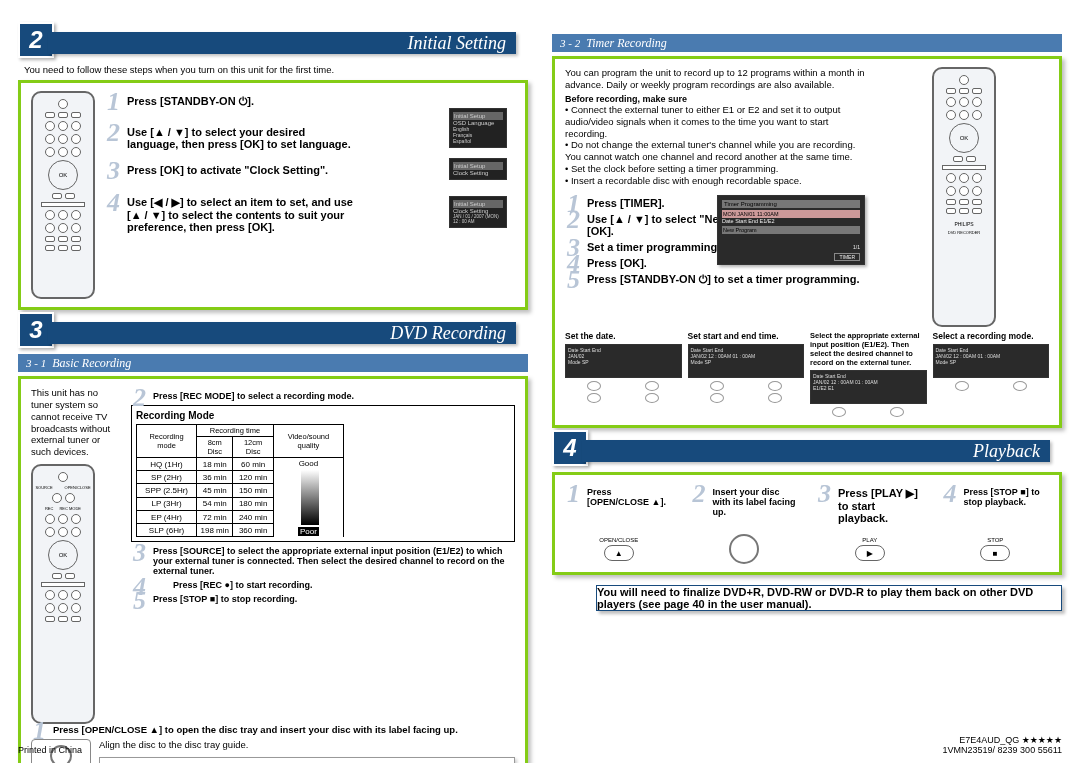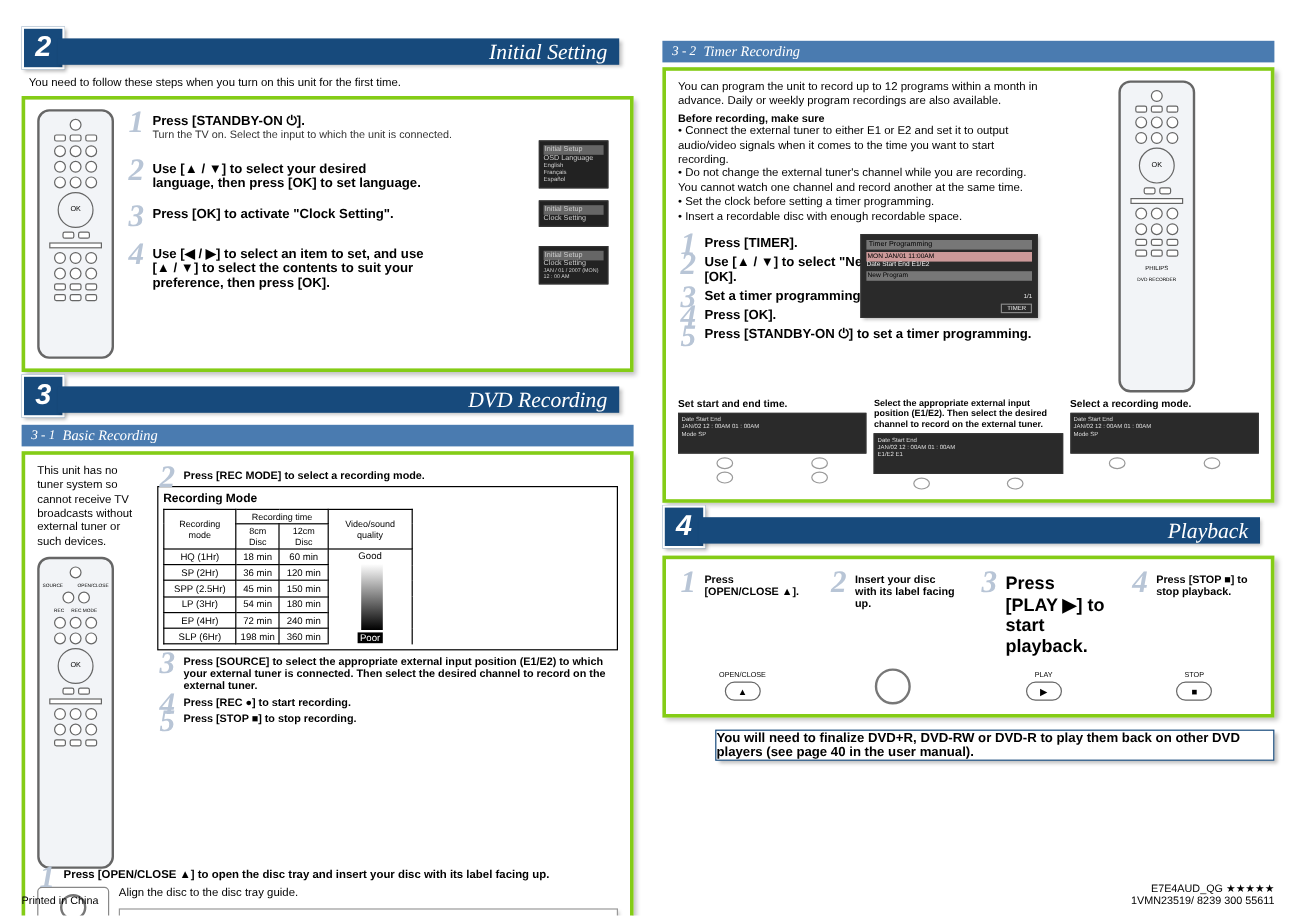--- a/index.html
+++ b/index.html
@@ -134,21 +134,20 @@
               <div class="btn"></div>
               <div class="btn"></div>
               <div class="btn"></div>
             </div>
         </div>
       </div>
       <div style="flex:1;">
         <div class="step">
           <div class="step-num">1</div>
           <div class="step-title">Press [STANDBY-ON ⏻].</div>
-          <div class="step-body">Turn the TV on. Select the input to which the unit is connected.</div>
         </div>
         <div class="step" style="margin-top:18px; position:relative;">
           <div class="step-num">2</div>
           <div class="step-title" style="width:230px;">Use [▲ / ▼] to select your desired language, then press [OK] to set language.</div>
           <div class="mini-clock" style="top:-18px;">
             <div style="background:#666;padding:1px;">Initial Setup</div>
             <div>OSD Language</div>
             <div style="font-size:5px;white-space:pre-line;">English
 Français
 Español</div>
@@ -294,21 +293,21 @@
             </tbody>
               </table>
           </div>
         </div>
         <div class="step">
             <div class="step-num">3</div>
             <div class="step-title" style="font-size:9px;">Press [SOURCE] to select the appropriate external input position (E1/E2) to which your external tuner is connected. Then select the desired channel to record on the external tuner.</div>
           </div>
         <div class="step">
             <div class="step-num">4</div>
-            <div class="step-title" style="font-size:9px;">Press [REC ●] to start recording.</div>
+            <div class="step-title" style="font-size:9px;margin-left:20px;">Press [REC ●] to start recording.</div>
           </div>
         <div class="step">
             <div class="step-num">5</div>
             <div class="step-title" style="font-size:9px;">Press [STOP ■] to stop recording.</div>
           </div>
       </div>
 
       <div style="clear:both; margin-top:8px;">
         <div class="step">
           <div class="step-num">1</div>
@@ -419,20 +418,36 @@
             <div style="font-size:5.5px;">Date      Start      End    E1/E2</div>
             <div style="background:#777;color:#000;padding:1px;margin-top:2px;font-size:5.5px;">New Program</div>
             <div style="position:absolute;right:4px;bottom:14px;font-size:5px;">1/1</div>
             <div style="position:absolute;right:4px;bottom:3px;border:1px solid #888;padding:0 4px;font-size:5px;">TIMER</div>
           </div>
         </div>
       </div>
 
       <div class="micro-cols">
         <div>
+          <div class="mt">Set the date.</div>
+          <div class="mini-tv">
+            <div>Date    Start    End</div>
+            <div><span>JAN/02</span></div>
+            <div><span>Mode</span> <span>SP</span></div>
+          </div>
+          <div class="knob-row">
+              <div class="knob"></div>
+              <div class="knob"></div>
+            </div>
+          <div class="knob-row">
+              <div class="knob"></div>
+              <div class="knob"></div>
+            </div>
+        </div>
+        <div>
           <div class="mt">Set start and end time.</div>
           <div class="mini-tv">
             <div>Date    Start    End</div>
             <div><span>JAN/02</span> <span>12 : 00AM</span> <span>01 : 00AM</span></div>
             <div><span>Mode</span> <span>SP</span></div>
           </div>
           <div class="knob-row">
               <div class="knob"></div>
               <div class="knob"></div>
             </div>
@@ -477,21 +492,21 @@
         <div class="step" style="flex:1;">
             <div class="step-num">1</div>
             <div class="step-title" style="font-size:9px;">Press [OPEN/CLOSE ▲].</div>
           </div>
         <div class="step" style="flex:1;">
             <div class="step-num">2</div>
             <div class="step-title" style="font-size:9px;">Insert your disc with its label facing up.</div>
           </div>
         <div class="step" style="flex:1;">
             <div class="step-num">3</div>
-            <div class="step-title" style="font-size:15px;">Press [PLAY ▶] to start playback.</div>
+            <div class="step-title" style="font-size:11px;">Press [PLAY ▶] to start playback.</div>
           </div>
         <div class="step" style="flex:1;">
             <div class="step-num">4</div>
             <div class="step-title" style="font-size:9px;">Press [STOP ■] to stop playback.</div>
           </div>
       </div>
       <div class="flex" style="gap:18px; margin-top:6px; align-items:center;">
         <div class="pb-item" style="flex:1;">
           <div style="font-size:6px;">OPEN/CLOSE</div>
           <div class="ico">▲</div>

